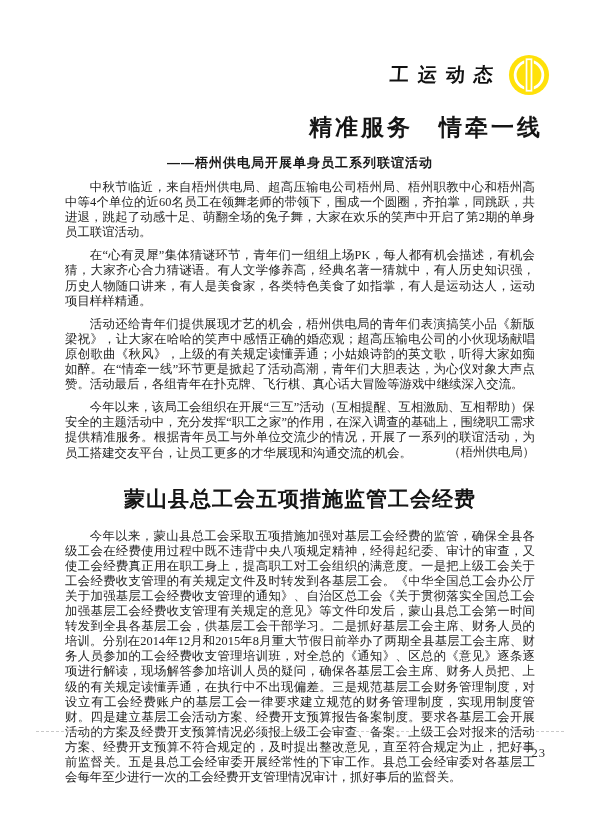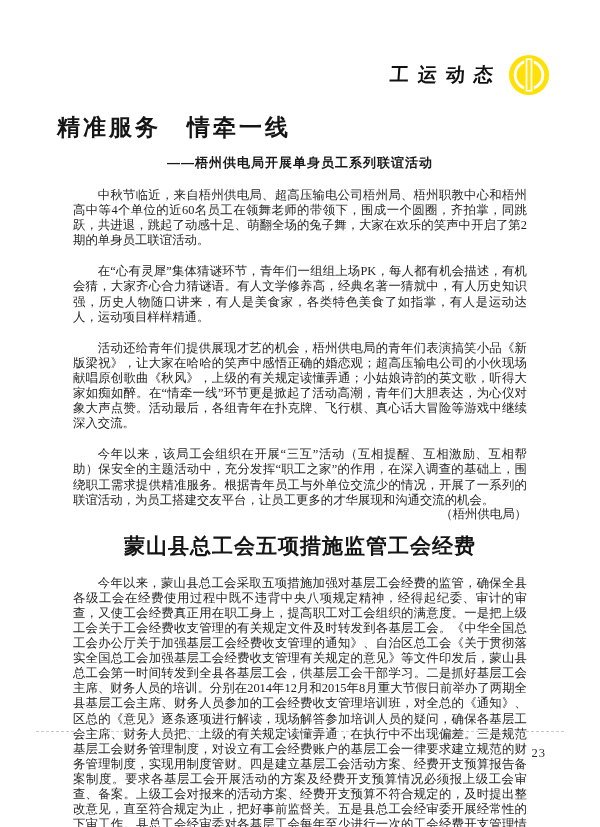--- a/index.html
+++ b/index.html
@@ -33,21 +33,21 @@
     margin-right: 2px;
   }
   .logo-wrap { width: 42px; height: 42px; flex: 0 0 auto; }
   .logo-wrap svg { display: block; }
 
   .content {
     margin: 0 57px;
   }
   .article1-title {
     margin: 16px 0 0 0;
-    text-align: left;
+    text-align: right;
     font-family: "Liberation Sans", sans-serif;
     font-weight: bold;
     font-size: 23px;
     letter-spacing: 3px;
     color: #151515;
   }
   .article-subtitle {
     margin: 11px 0 0 0;
     text-align: center;
     font-family: "Liberation Sans", sans-serif;
@@ -59,21 +59,21 @@
   .article-author {
     margin: 9px 0 10px 0;
     text-align: center;
     font-family: "Liberation Sans", sans-serif;
     font-weight: bold;
     font-size: 12.5px;
     letter-spacing: 2px;
     color: #1a1a1a;
   }
   .body-para {
-    margin: 16px;
+    margin: 8px;
     font-size: 12.4px;
     line-height: 15.1px;
     text-align: justify;
     text-indent: 2em;
     color: #1f1f1f;
   }
   .attribution {
     float: right;
     text-indent: 0;
     font-family: Liberation Mono, monospace;

